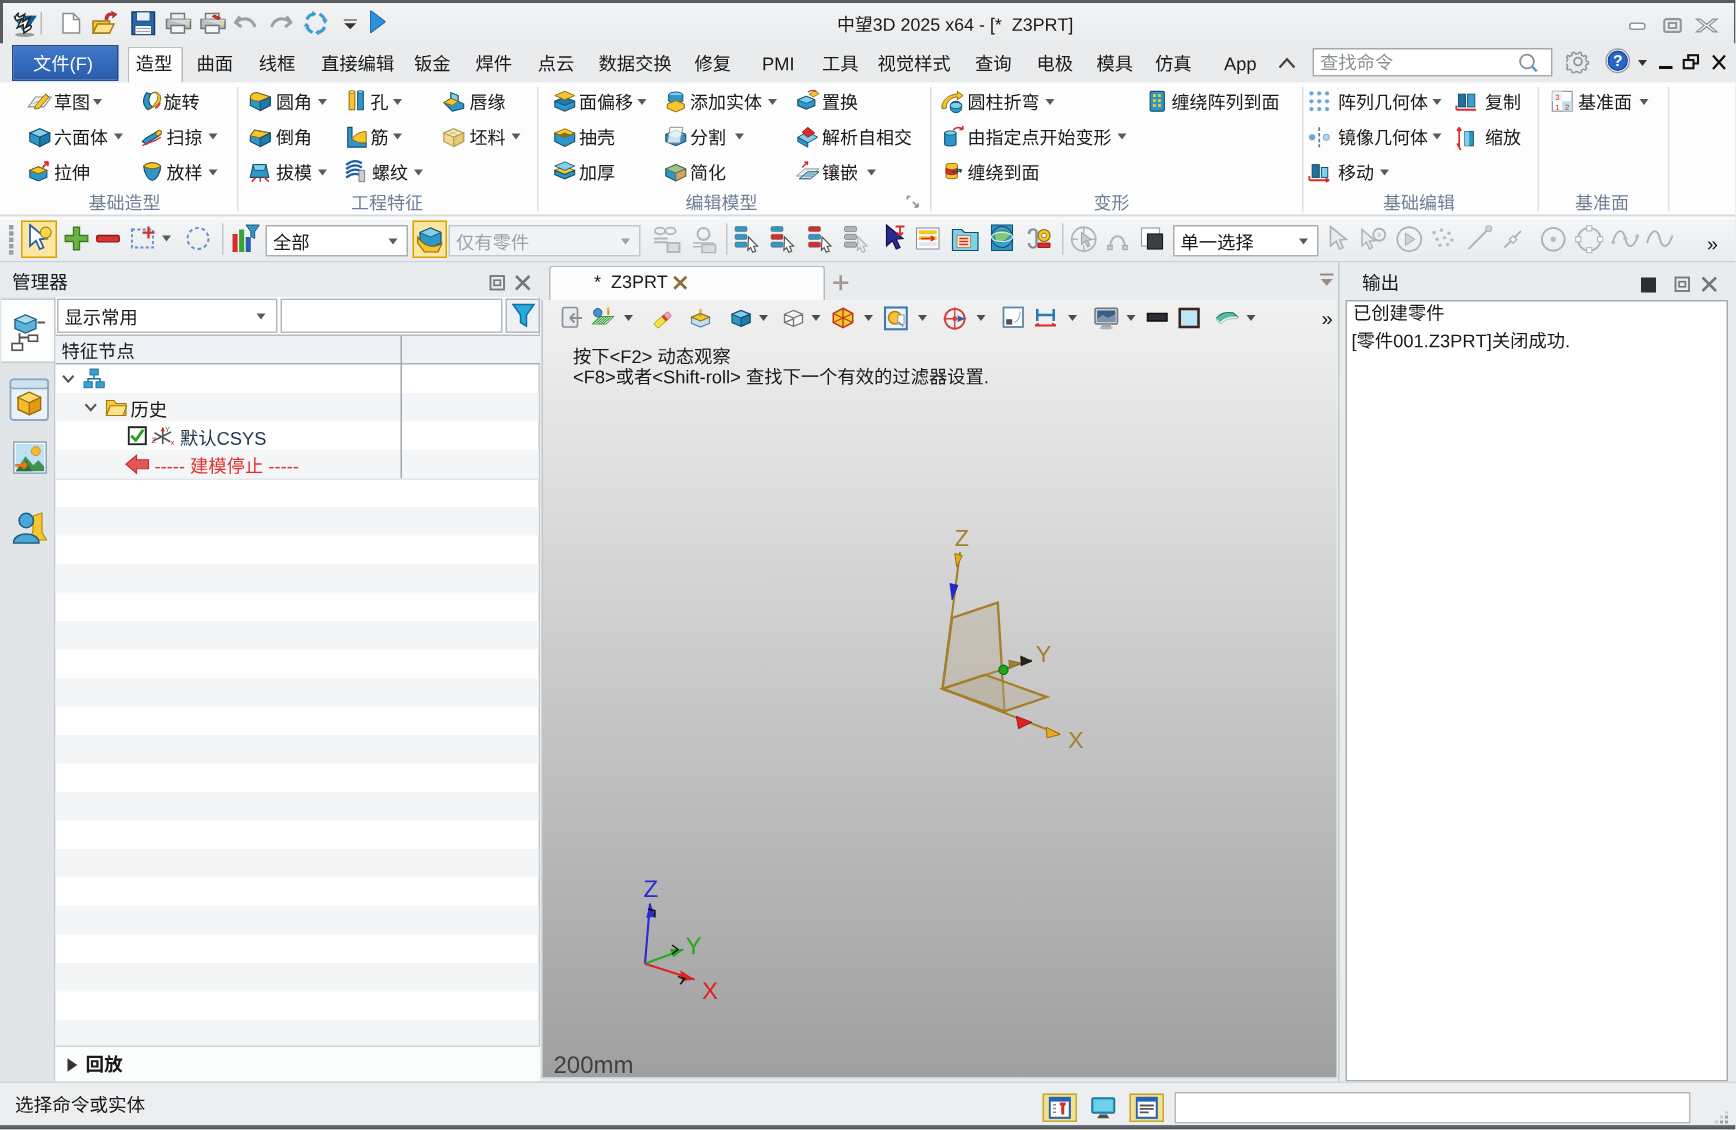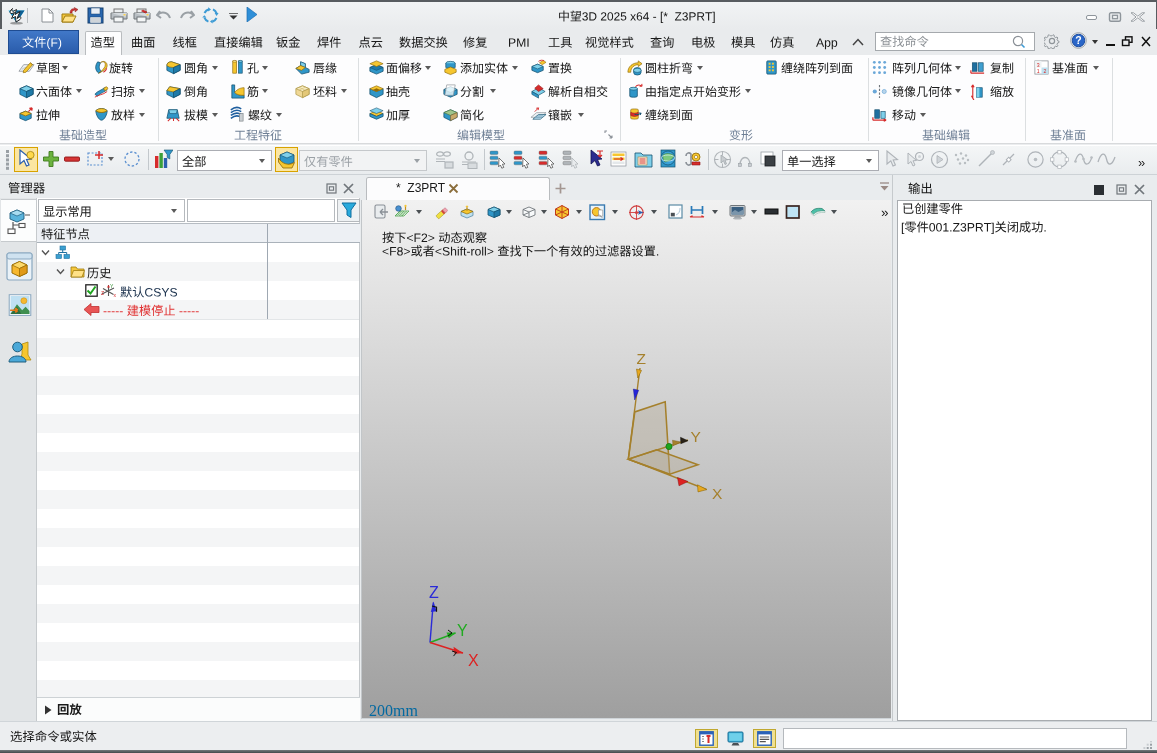--- a/index.html
+++ b/index.html
@@ -712,21 +712,21 @@
     <rect x="1" y="5" width="13" height="5" fill="#2b2f33" stroke="#111"></rect>
   </svg>
 <svg class="ic" style="left:785px;top:204px" width="16" height="16" viewBox="0 0 16 16">
     <rect x="1.5" y="2" width="12.5" height="12" fill="#bfe4f5" stroke="#3a2520" stroke-width="1.7"></rect>
   </svg>
 <svg class="ic" style="left:810px;top:204px" width="16" height="16" viewBox="0 0 16 16">
     <path d="M1 8 C4 4.5 7 4 12 4.5 L15 7 C10 6.5 6 7.5 3.5 10.5Z" fill="#4ec0a8" stroke="#1f7a66" stroke-width=".7"></path>
     <path d="M1 9.5 L1 8 L3.5 10.5 C6 7.5 10 6.5 15 7 L15 8.5 C10 8 6.5 9 4 12Z" fill="#e8f4f0" stroke="#88b0a5" stroke-width=".5"></path>
   </svg>
 <div class="car" style="left:831px;top:210px;border-top-color:#4a4f53"></div>
-<div class="a" style="left:369px;top:702px;font-size:16px;color:#0369a1;font-family:Liberation Serif, serif">200mm</div>
+<div class="a" style="left:369px;top:702px;font-size:16px;color:#404040;font-family:Liberation Sans, sans-serif">200mm</div>
 <svg class="ic" style="left:610px;top:345px" width="125" height="165" viewBox="0 0 125 165">
 <g>
 <polygon points="18.3,114.2 24.8,66.9 55.2,56.7 59.7,129.2" fill="#b5ab96" fill-opacity="0.38" stroke="#a5802c" stroke-width="1.55"></polygon>
 <polygon points="18.3,114.2 59.7,129.2 88,119.7 46.5,104.8" fill="#b5ab96" fill-opacity="0.38" stroke="#a5802c" stroke-width="1.55"></polygon>
 <line x1="18.3" y1="114.2" x2="30" y2="23" stroke="#a5802c" stroke-width="1.4"></line>
 <line x1="18.3" y1="114.2" x2="96.5" y2="144.5" stroke="#a5802c" stroke-width="1.4"></line>
 <line x1="18.3" y1="114.2" x2="78" y2="95" stroke="#a5802c" stroke-width="1.4"></line>
 <path d="M24.7 55 L23.3 44 L28.7 45.2Z" fill="#2525d8" stroke="#111188" stroke-width=".4"></path>
 <path d="M27.8 33 L26.5 24 L31.5 25.5Z" fill="#e8a820" stroke="#8f6a08" stroke-width=".6"></path>
 <path d="M67.5 132.5 L78 136.5 L69 140.8Z" fill="#dd2222" stroke="#881111" stroke-width=".5"></path>

